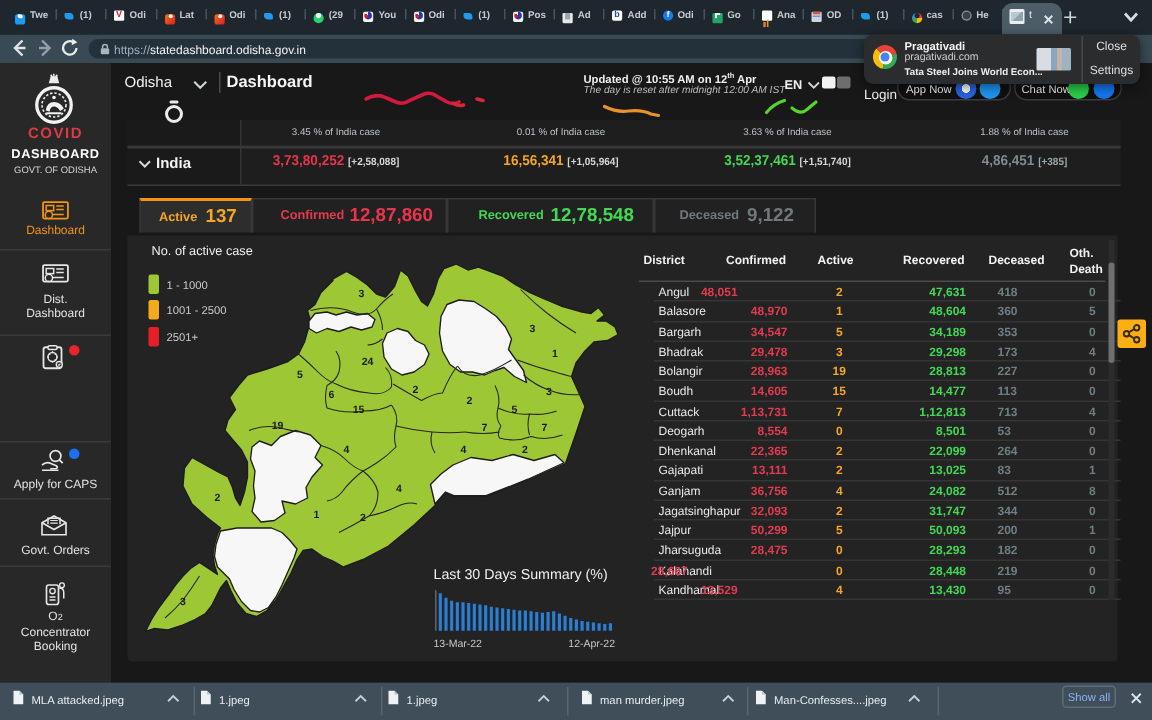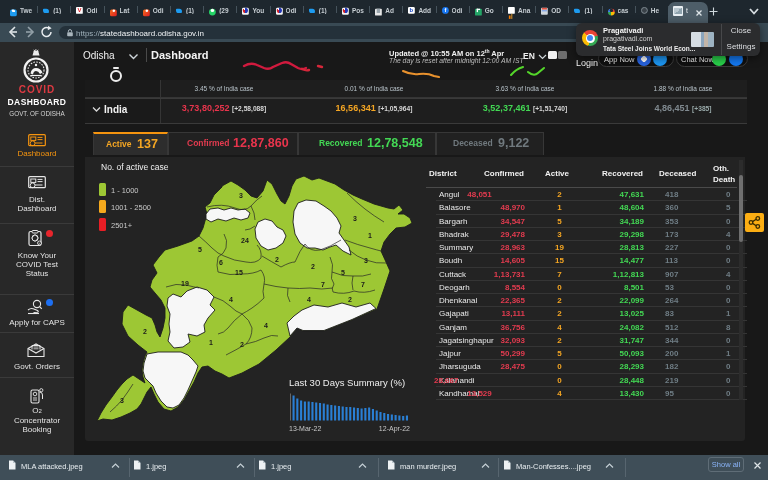--- a/index.html
+++ b/index.html
@@ -286,21 +286,20 @@
 
     <svg class="abs" style="left:28px;top:188px" width="16" height="17" viewBox="0 0 16 17">
         <rect x="1" y="1.5" width="12" height="14" rx="1.5" fill="none" stroke="#e6e6e6" stroke-width="1.2"></rect>
         <rect x="4" y="0.5" width="6" height="2.5" rx="1" fill="#282828" stroke="#e6e6e6" stroke-width="1"></rect>
         <circle cx="7" cy="8" r="3" fill="none" stroke="#e6e6e6" stroke-width="1"></circle>
         <path d="M7 4.2 v1 M7 10.8 v1 M3.5 8 h1 M9.5 8 h1 M4.8 5.8 l.7.7 M8.5 9.5 l.7.7 M9.2 5.8 l-.7.7" stroke="#e6e6e6" stroke-width="0.9"></path>
         <circle cx="11.5" cy="13" r="2" fill="#282828" stroke="#e6e6e6" stroke-width="0.9"></circle>
         <path d="M10.7 13 l.6.6 1-1.2" stroke="#e6e6e6" stroke-width="0.8" fill="none"></path>
       </svg>
     <div class="abs" style="left:46px;top:188px;width:7px;height:7px;border-radius:50%;background:#e8252c"></div>
-    <div class="sbtxt" style="top:209px">Know Your<br>COVID Test<br>Status</div>
     <div class="sbsep" style="top:252px"></div>
 
     <svg class="abs" style="left:27px;top:257px" width="17" height="16" viewBox="0 0 17 16">
         <circle cx="10" cy="5" r="3.6" fill="none" stroke="#e6e6e6" stroke-width="1.1"></circle>
         <path d="M12.6 7.6 l2.2 2.2" stroke="#e6e6e6" stroke-width="1.2"></path>
         <path d="M1 11 q3-2.5 6-1 l3.5 1.5 q1.5 1-0 1.8 l-4 .2" fill="none" stroke="#e6e6e6" stroke-width="1.1"></path>
         <path d="M1 14.5 h11" stroke="#e6e6e6" stroke-width="1.1"></path>
       </svg>
     <div class="abs" style="left:46px;top:257px;width:7px;height:7px;border-radius:50%;background:#1d6ff2"></div>
     <div class="sbtxt" style="top:276px">Apply for CAPS</div>
@@ -424,41 +423,41 @@
       </div>
       <div class="trow" style="top:185.75px">
         <span class="tc" style="left:3px;color:#e9e9e9">Bhadrak</span>
         <span class="tc" style="left:-2px;width:91px;text-align:right;color:#e23b4f;font-weight:bold">29,478</span>
         <span class="tc" style="left:101px;width:45px;text-align:center;color:#f5a623;font-weight:bold">3</span>
         <span class="tc" style="left:117px;width:91px;text-align:right;color:#43d854;font-weight:bold">29,298</span>
         <span class="tc" style="left:229px;color:#6f7d85;font-weight:bold">173</span>
         <span class="tc" style="left:290px;color:#6f7d85;font-weight:bold">4</span>
       </div>
       <div class="trow" style="top:199px">
-        <span class="tc" style="left:3px;color:#e9e9e9">Summary</span>
+        <span class="tc" style="left:3px;color:#e9e9e9">Bolangir</span>
         <span class="tc" style="left:-2px;width:91px;text-align:right;color:#e23b4f;font-weight:bold">28,963</span>
         <span class="tc" style="left:101px;width:45px;text-align:center;color:#f5a623;font-weight:bold">19</span>
         <span class="tc" style="left:117px;width:91px;text-align:right;color:#43d854;font-weight:bold">28,813</span>
         <span class="tc" style="left:229px;color:#6f7d85;font-weight:bold">227</span>
         <span class="tc" style="left:290px;color:#6f7d85;font-weight:bold">0</span>
       </div>
       <div class="trow" style="top:212.25px">
         <span class="tc" style="left:3px;color:#e9e9e9">Boudh</span>
         <span class="tc" style="left:-2px;width:91px;text-align:right;color:#e23b4f;font-weight:bold">14,605</span>
         <span class="tc" style="left:101px;width:45px;text-align:center;color:#f5a623;font-weight:bold">15</span>
         <span class="tc" style="left:117px;width:91px;text-align:right;color:#43d854;font-weight:bold">14,477</span>
         <span class="tc" style="left:229px;color:#6f7d85;font-weight:bold">113</span>
         <span class="tc" style="left:290px;color:#6f7d85;font-weight:bold">0</span>
       </div>
       <div class="trow" style="top:225.5px">
         <span class="tc" style="left:3px;color:#e9e9e9">Cuttack</span>
         <span class="tc" style="left:-2px;width:91px;text-align:right;color:#e23b4f;font-weight:bold">1,13,731</span>
         <span class="tc" style="left:101px;width:45px;text-align:center;color:#f5a623;font-weight:bold">7</span>
         <span class="tc" style="left:117px;width:91px;text-align:right;color:#43d854;font-weight:bold">1,12,813</span>
-        <span class="tc" style="left:229px;color:#6f7d85;font-weight:bold">907</span>
+        <span class="tc" style="left:229px;color:#6f7d85;font-weight:bold">713</span>
         <span class="tc" style="left:290px;color:#6f7d85;font-weight:bold">4</span>
       </div>
       <div class="trow" style="top:238.75px">
         <span class="tc" style="left:3px;color:#e9e9e9">Deogarh</span>
         <span class="tc" style="left:-2px;width:91px;text-align:right;color:#e23b4f;font-weight:bold">8,554</span>
         <span class="tc" style="left:101px;width:45px;text-align:center;color:#f5a623;font-weight:bold">0</span>
         <span class="tc" style="left:117px;width:91px;text-align:right;color:#43d854;font-weight:bold">8,501</span>
         <span class="tc" style="left:229px;color:#6f7d85;font-weight:bold">53</span>
         <span class="tc" style="left:290px;color:#6f7d85;font-weight:bold">0</span>
       </div>

